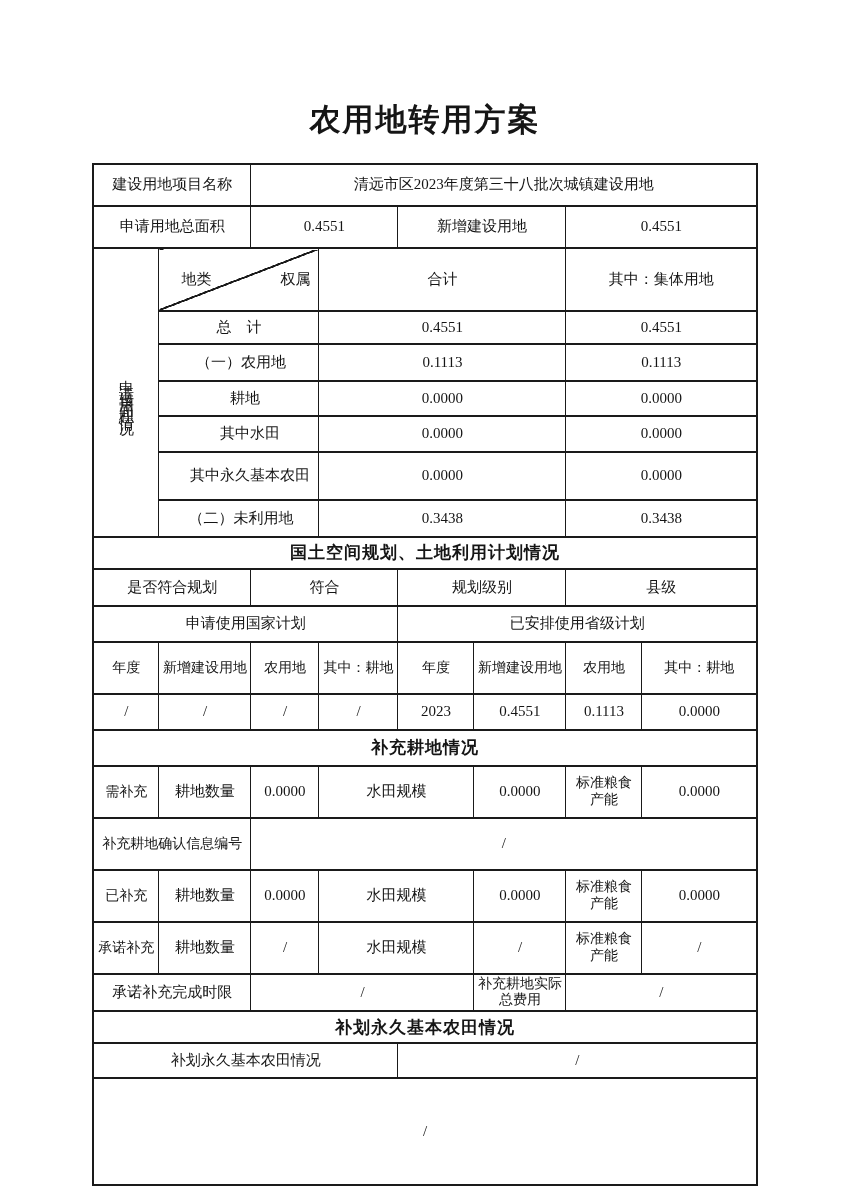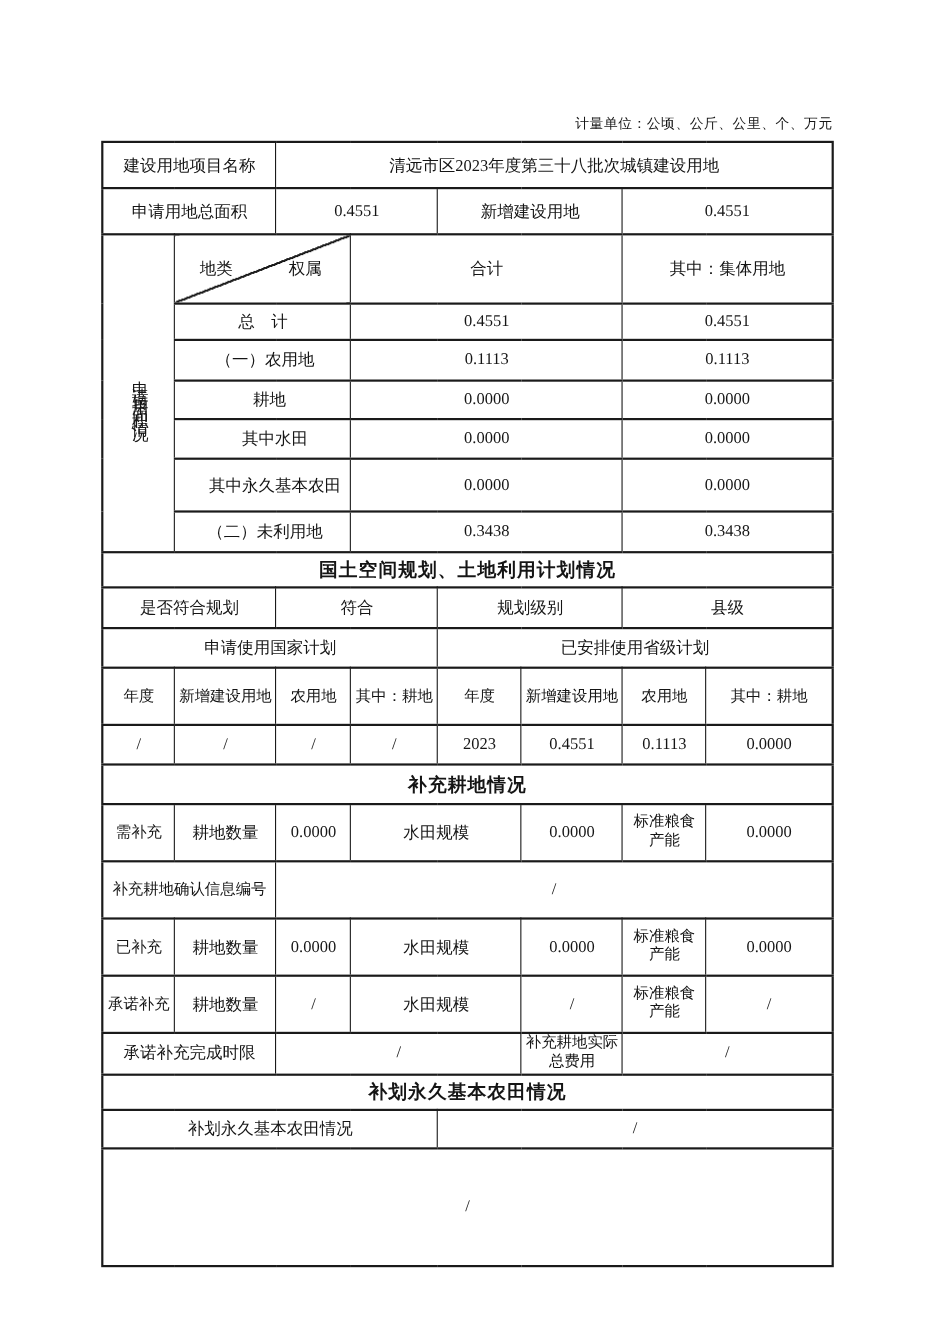--- a/index.html
+++ b/index.html
@@ -36,32 +36,32 @@
     writing-mode:vertical-rl;text-orientation:upright;
     letter-spacing:6px;margin:0 auto;font-size:15px;line-height:1.1;
   }
   .diag{
     position:relative;padding:0;
     background:linear-gradient(to bottom right,
       transparent calc(50% - 1px), #1a1a1a calc(50% - 1px),
       #1a1a1a calc(50% + 1px), transparent calc(50% + 1px));
   }
   .diag-bl{position:absolute;left:22px;top:50%;transform:translateY(-50%);}
-  .diag-tr{position:absolute;right:26px;top:50%;transform:translateY(-50%);}
+  .diag-tr{position:absolute;right:8px;top:50%;transform:translateY(-50%);}
   .dense{font-size:14px;padding:16px 1px;}
   .tight{font-size:14px;line-height:1.2;padding:1px 5px;}
   .tight2{font-size:14px;line-height:1.2;padding:1px 3px;}
 </style>
 </head>
 <body>
 
 <div class="page">
 
-
-  <div class="unit-note">计量单位：公顷、公斤、公里、个、万元</div>
+  <h1 class="doc-title">农用地转用方案</h1>
+
 
   <table class="form">
     <colgroup>
       <col style="width:66px">
         <col style="width:92px">
         <col style="width:68px">
         <col style="width:79px">
       <col style="width:76px">
         <col style="width:92px">
         <col style="width:76px">

